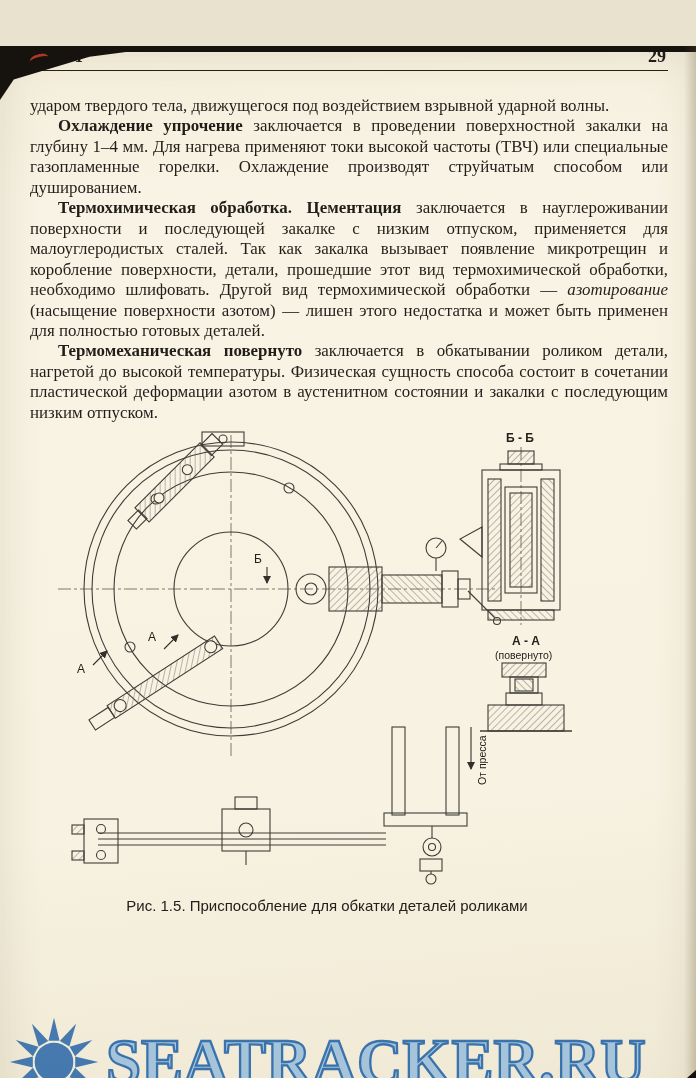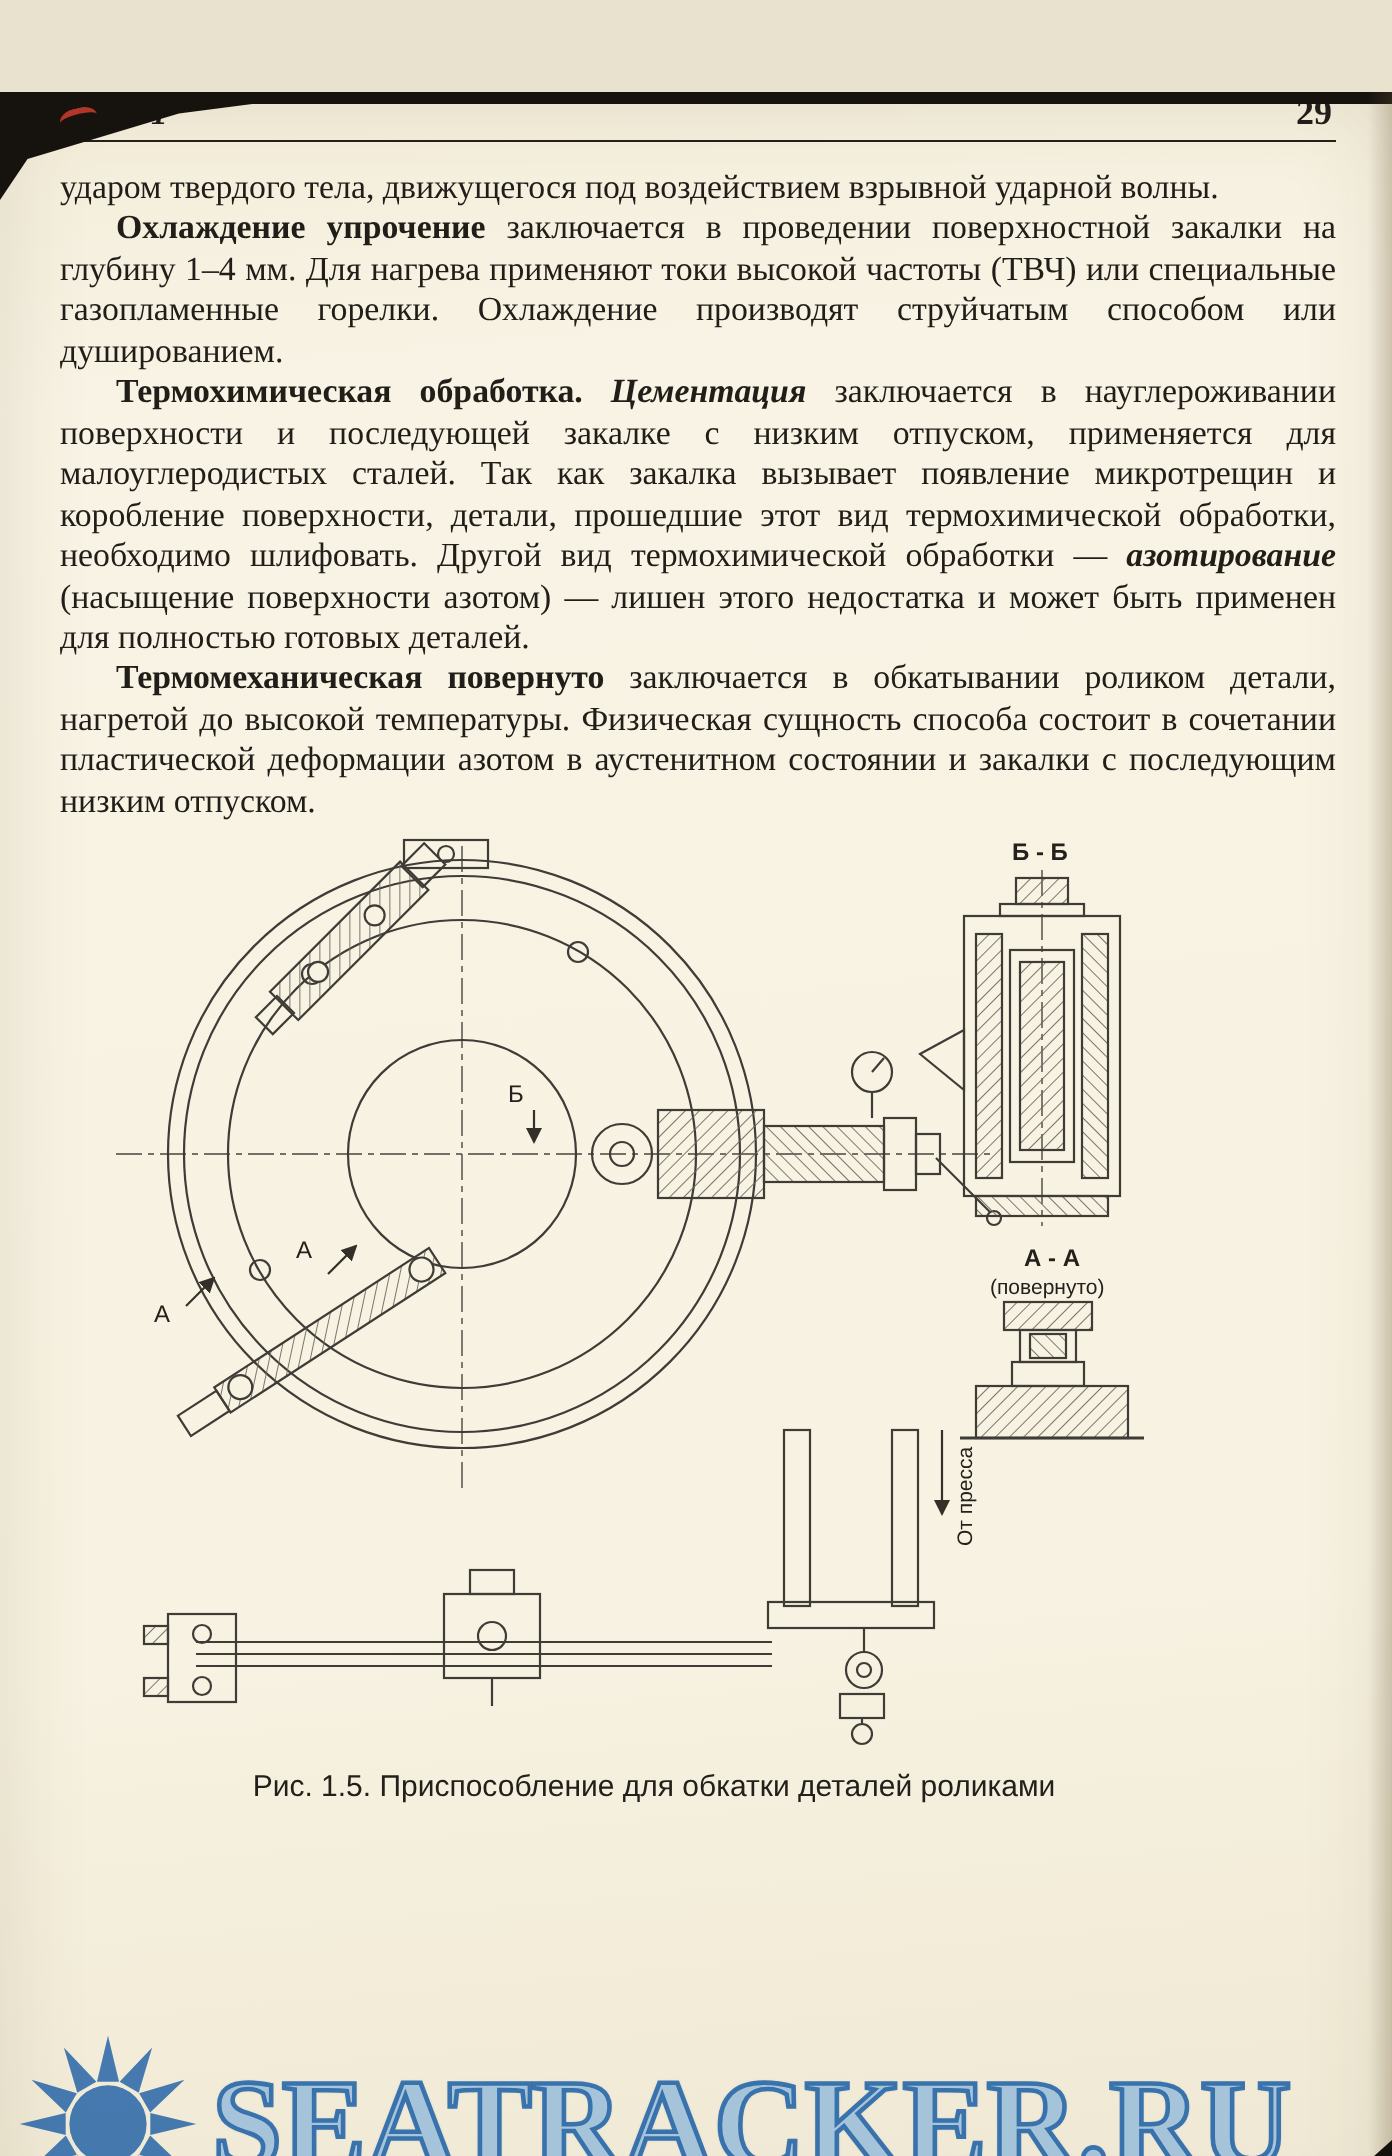--- a/index.html
+++ b/index.html
@@ -19,26 +19,26 @@
   .edge-shade{position:absolute;top:0;right:0;width:12px;height:100%;
     background:linear-gradient(to left,rgba(110,90,55,.25),rgba(0,0,0,0));}
   .pen-mark{position:absolute;top:8px;left:30px;width:19px;height:9px;
     border-top:3px solid #c23a2b;border-radius:45%;transform:rotate(-14deg);opacity:.9;}
   
   .header{display:flex;justify-content:space-between;align-items:flex-end;margin:46px 30px 0 30px;}
   .chapter{font-style:italic;font-weight:bold;font-size:16.5px;}
   .pagenum{font-weight:bold;font-size:18px;}
   .rule{margin:3px 28px 0 28px;border-bottom:1.7px solid #242019;}
   
-  .body-text{margin:13px 28px 0 30px;font-size:16.9px;line-height:1.21;text-align:justify;}
+  .body-text{margin:25px 28px 0 30px;font-size:16.9px;line-height:1.21;text-align:justify;}
   .body-text p{margin:0;text-indent:28px;}
   .body-text p.cont{text-indent:0;}
   .body-text b{font-weight:700;}
-  .body-text i{font-style:italic;font-weight:bold;}
-  .body-text .bi{font-weight:700;font-style:italic;}
+  .body-text i{font-style:italic;}
+  .body-text .bi{font-weight:700;}
   
   figure{margin:4px 0 0 0;}
   figure svg{display:block;margin-left:16px;}
   figcaption{font-family:"Liberation Sans",sans-serif;font-size:15px;color:#23201b;
     text-align:center;margin-top:8px;padding-right:42px;}
   
   .watermark{position:absolute;left:8px;right:2px;bottom:16px;display:flex;align-items:center;
     gap:6px;opacity:.92;}
   .wm-text{flex:1;font-family:"Liberation Serif",serif;font-weight:700;font-size:63px;line-height:1;
     white-space:nowrap;color:rgba(148,194,232,.52);-webkit-text-stroke:2.3px rgba(29,95,165,.92);

